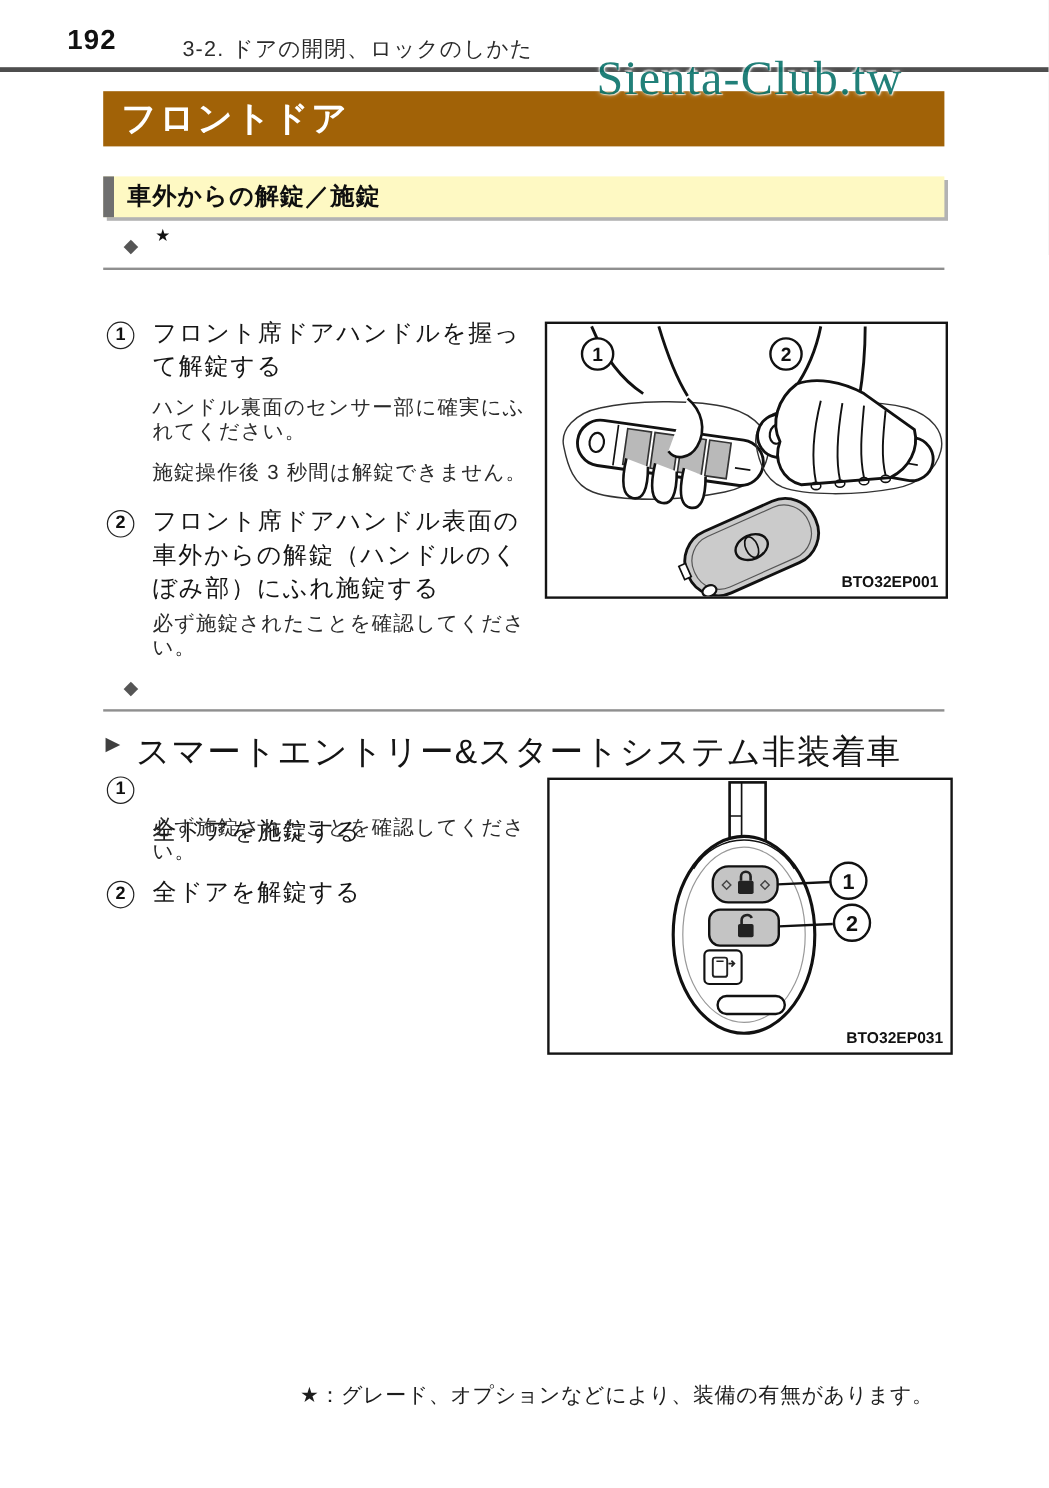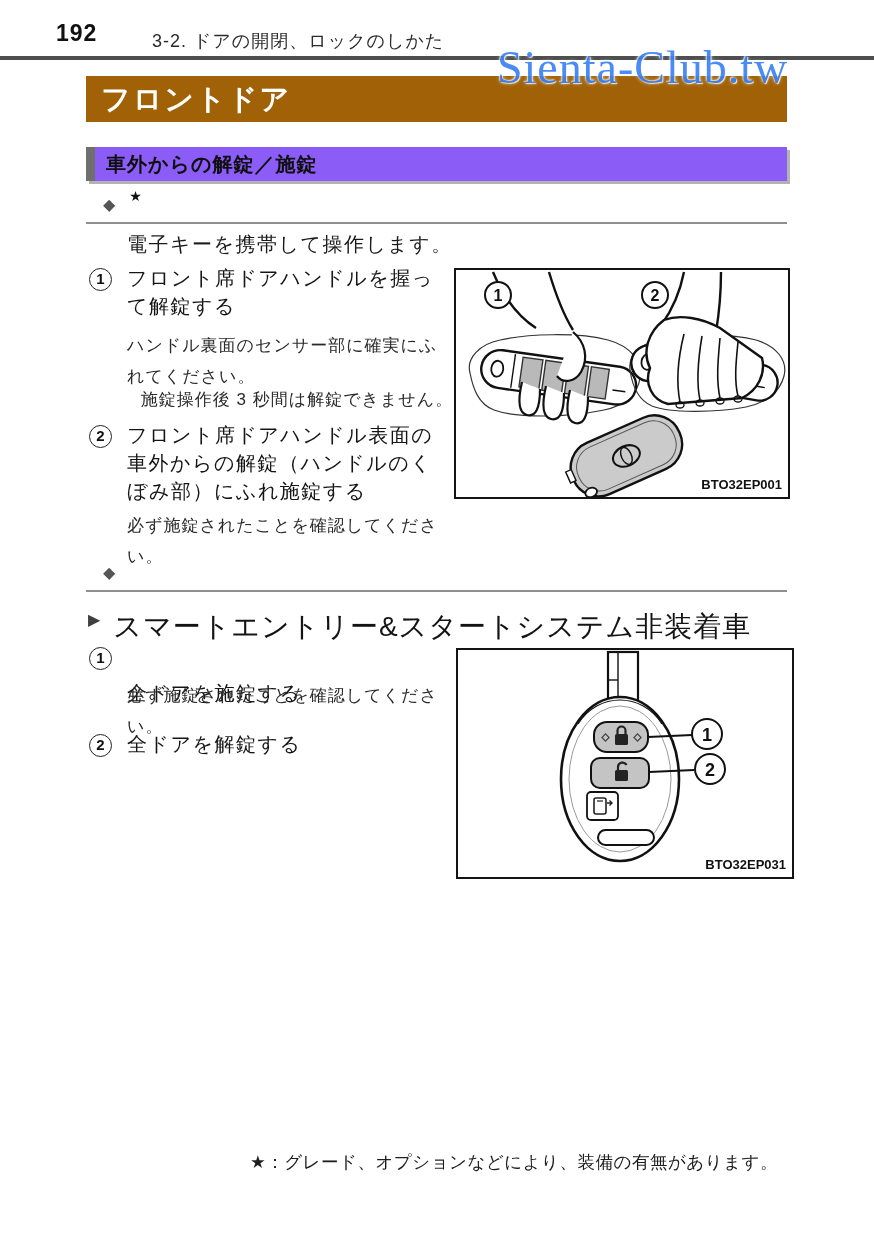--- a/index.html
+++ b/index.html
@@ -8,53 +8,53 @@
     margin:0 auto;overflow:hidden;
     font-family:"Liberation Sans","DejaVu Sans",sans-serif;color:#151515;
   }
   .abs{position:absolute;}
   .page-number{left:56px;top:20px;font-size:23px;font-weight:700;letter-spacing:1px;color:#111;}
   .chapter{left:152px;top:29px;font-size:18px;letter-spacing:1px;color:#2b2b2b;}
   .top-rule{left:0;top:56px;width:874px;height:4px;background:#4e4e4e;}
   .watermark{
     left:497px;top:41px;z-index:6;
     font-family:"Liberation Serif","DejaVu Serif",serif;
-    font-size:46px;color:#3b82f6;letter-spacing:1px;opacity:.92;
+    font-size:40px;color:#0f766e;letter-spacing:1px;opacity:.92;
     text-shadow:1px 1px 1px rgba(255,255,255,.9),-1px -1px 1px rgba(255,255,255,.7),0 0 4px rgba(255,255,255,.8);
     text-align:center;
   }
   .title-bar{
     left:86px;top:76px;width:701px;height:46px;background:#a16207;z-index:2;
   }
   .title-bar span{
     display:block;padding-left:15px;line-height:46px;
     font-size:29px;font-weight:700;letter-spacing:2px;color:#ffffff;
   }
   .section-bar{
-    left:86px;top:147px;width:692px;height:34px;background:#8b5cf6;
+    left:86px;top:147px;width:692px;height:34px;background:#fef9c3;
     border-left:9px solid #6f6f6f;box-shadow:3px 3px 0 #b3b3b3;
   }
   .section-bar span{
     display:block;padding-left:11px;line-height:34px;
     font-size:20px;font-weight:700;letter-spacing:1px;color:#0f0f0f;
   }
   .sub-heading{
     left:86px;width:701px;border-bottom:2px solid #8f8f8f;padding-bottom:8px;
     display:flex;align-items:flex-start;
   }
   .sub-heading .diamond{font-size:16px;color:#555;margin:3px 12px 0 17px;}
   .sub-heading .sh-title{font-size:20px;font-weight:600;letter-spacing:1px;color:#141414;}
   .sub-heading .sh-star{font-size:14px;font-weight:700;margin:-4px 0 0 2px;color:#111;}
   .intro{left:127px;top:231px;font-size:20px;letter-spacing:1.5px;color:#1a1a1a;}
   .step-circle{
     width:23px;height:23px;box-sizing:border-box;border:1.5px solid #222;border-radius:50%;
     font-size:15px;line-height:20px;text-align:center;font-weight:600;color:#111;background:#fff;
   }
   .step-text{font-size:20px;letter-spacing:1.5px;line-height:28px;color:#151515;white-space:pre-line;width:340px;}
-  .note-text{font-size:17px;letter-spacing:1px;line-height:31px;color:#2a2a2a;white-space:pre-line;width:340px;}
+  .note-text{font-size:17px;letter-spacing:1px;line-height:20px;color:#2a2a2a;white-space:pre-line;width:340px;}
   .variant-row{left:88px;top:608px;display:flex;align-items:flex-start;}
   .variant-row .tri{font-size:16px;color:#3f3f3f;margin:2px 13px 0 0;}
   .variant-row .variant-label{font-size:28px;letter-spacing:1px;color:#141414;}
   .figure{
     background:#ffffff;border:2px solid #141414;box-sizing:content-box;z-index:1;
   }
   .figure svg{display:block;}
   .footnote{left:250px;top:1150px;font-size:17.5px;letter-spacing:.5px;color:#1d1d1d;}
 </style>
 </head>
@@ -73,28 +73,27 @@
 
   <div class="abs section-bar">
     <span>車外からの解錠／施錠</span>
   </div>
 
   <div class="abs sub-heading" style="top:192px;">
     <span class="diamond">◆</span>
     <span class="sh-star">★</span>
   </div>
 
-  <div class="abs intro">電子キーを携帯して操作します。</div>
 
   <div class="abs step-circle" style="left:89px;top:268px;">1</div>
   <div class="abs step-text" style="left:127px;top:264px;">フロント席ドアハンドルを握っ
 て解錠する</div>
   <div class="abs note-text" style="left:127px;top:330px;">ハンドル裏面のセンサー部に確実にふ
 れてください。</div>
-  <div class="abs note-text" style="left:127px;top:384px;text-align:center;">施錠操作後 3 秒間は解錠できません。</div>
+  <div class="abs note-text" style="left:127px;top:384px;">施錠操作後 3 秒間は解錠できません。</div>
 
   <div class="abs step-circle" style="left:89px;top:425px;">2</div>
   <div class="abs step-text" style="left:127px;top:421px;">フロント席ドアハンドル表面の
 車外からの解錠（ハンドルのく
 ぼみ部）にふれ施錠する</div>
   <div class="abs note-text" style="left:127px;top:510px;">必ず施錠されたことを確認してくださ
 い。</div>
 
   <div class="abs figure" style="left:454px;top:268px;width:332px;height:227px;">
     <svg width="332" height="227" viewBox="0 0 332 227">

